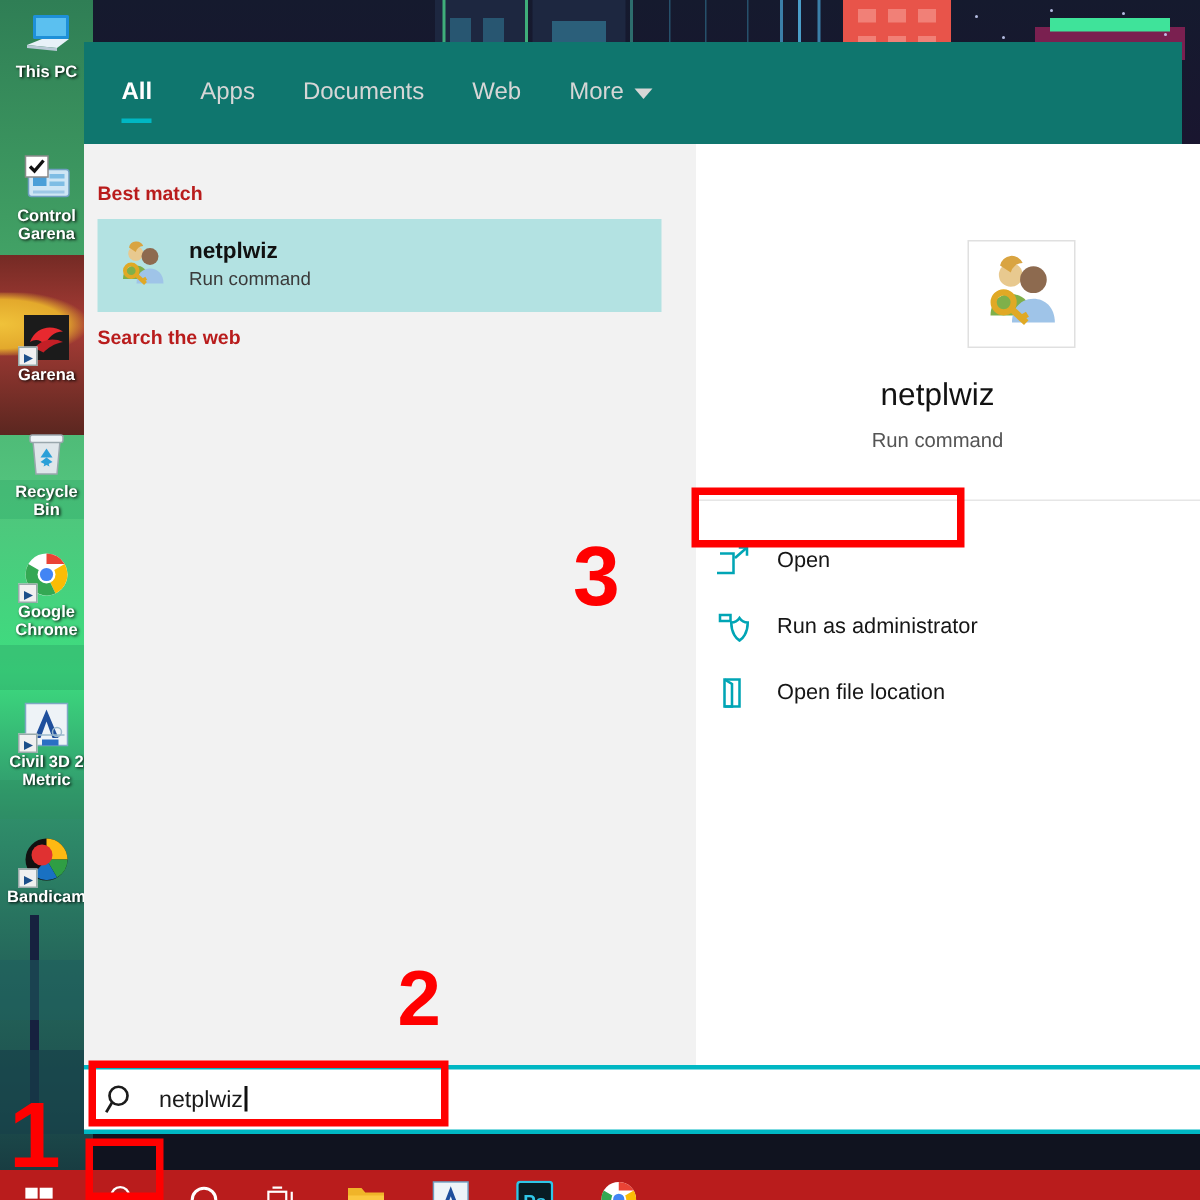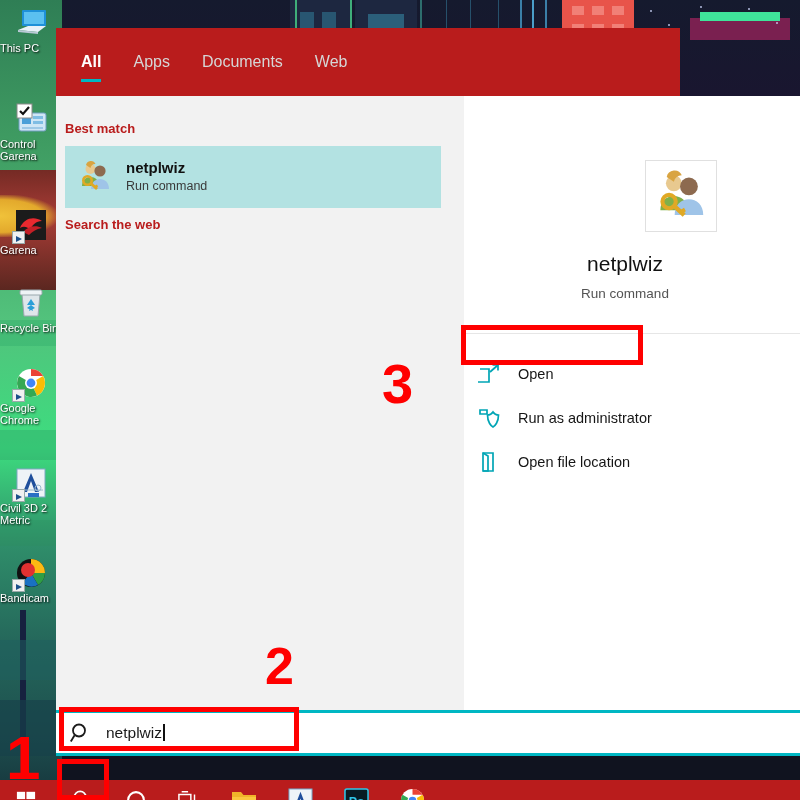--- a/index.html
+++ b/index.html
@@ -19,34 +19,34 @@
   .wp-red{position:absolute;left:0;top:170px;width:62px;height:120px;
     background:linear-gradient(180deg,#7a1d1d,#b33030 40%,#5c1616);opacity:.9;}
   .wp-yellow{position:absolute;left:0;top:195px;width:56px;height:42px;
     background:radial-gradient(ellipse at left center,#f0c23a 0%,#e3a92c 55%,rgba(227,169,44,0) 75%);}
   .wp-pole{position:absolute;background:#1a2138;}
   .bld{position:absolute;bottom:0;}
   .win{position:absolute;background:#2a5f7a;opacity:.85;}
   .star{position:absolute;width:2px;height:2px;background:#cfd8ff;border-radius:50%;opacity:.85;}
 
   
-  .dicon{position:absolute;width:62px;}
+  .dicon{position:absolute;width:62px;text-align:center;font-weight:bold;}
   .dicon .glyph{width:34px;height:34px;margin:0 auto;position:relative;}
   .dicon .lbl{
     color:#ffffff;font-size:11px;line-height:12px;margin-top:2px;
     text-shadow:1px 1px 2px rgba(0,0,0,.95);white-space:pre-line;
     font-family:"Liberation Sans", sans-serif;}
   .shortcut-arrow{position:absolute;left:-2px;bottom:-2px;width:13px;height:13px;
     background:#f0f0f0;border:1px solid #9aa;box-sizing:border-box;}
   .shortcut-arrow:after{content:"";position:absolute;left:3px;top:4px;
     width:0;height:0;border-left:6px solid #1c4f8a;border-top:3px solid transparent;border-bottom:3px solid transparent;}
 
   
   #flyout{position:absolute;left:56px;top:28px;width:744px;height:682px;}
-  #flyout-header{position:absolute;left:0;top:0;width:624px;height:68px;background:#b91c1c;}
+  #flyout-header{position:absolute;left:0;top:0;width:732px;height:68px;background:#0f766e;}
   .tabs{position:absolute;left:9px;top:0;height:68px;display:flex;align-items:center;}
   .tab{position:relative;height:68px;display:flex;align-items:center;padding:0 16px;
     color:#d6d6d6;font-size:16px;cursor:default;}
   .tab.active{color:#ffffff;font-weight:bold;}
   .tab.active:after{content:"";position:absolute;left:16px;right:16px;bottom:14px;height:3px;background:#00b7c3;}
   .caret{display:inline-block;margin-left:7px;width:0;height:0;
     border-left:6px solid transparent;border-right:6px solid transparent;border-top:7px solid #d6d6d6;}
 
   #flyout-body{position:absolute;left:0;top:68px;width:744px;height:614px;background:#ffffff;}
   #col-left{position:absolute;left:0;top:0;width:394px;height:614px;background:#f2f2f2;}
@@ -251,20 +251,24 @@
       </div>
       <div class="tab">
         <span>Apps</span>
       </div>
       <div class="tab">
         <span>Documents</span>
       </div>
       <div class="tab">
         <span>Web</span>
       </div>
+      <div class="tab">
+        <span>More</span>
+        <span class="caret"></span>
+      </div>
     </div>
   </div>
 
   <div id="flyout-body">
 
     <div id="col-left">
 
       <div class="sec-title" style="top:25px;">Best match</div>
 
       <div class="result-row sel" style="top:50px;">

